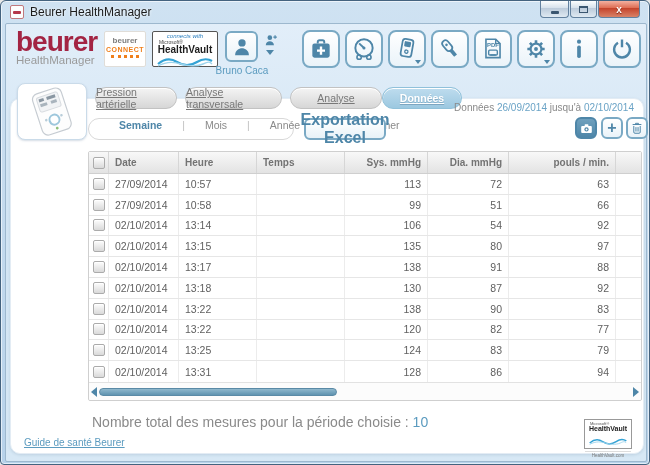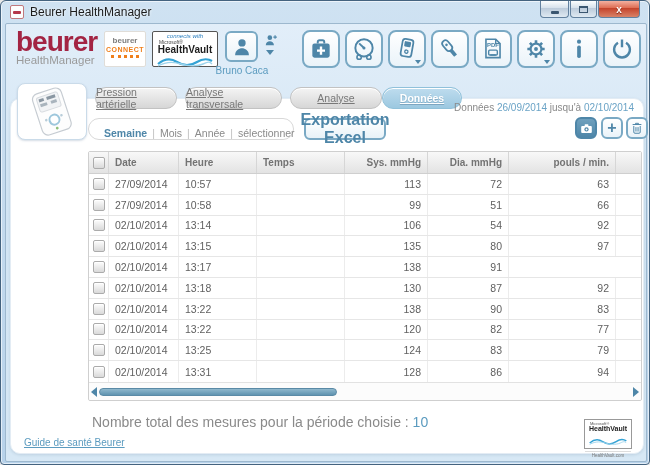--- a/index.html
+++ b/index.html
@@ -76,21 +76,21 @@
   .tab1 { left:89px;  width:82px; }
   .tab2 { left:179px; width:97px; }
   .tab3 { left:284px; width:92px; }
   .tab4 { left:376px; width:80px; }
 
   .date-range { position:absolute; right:12px; top:78px; font-size:10px; color:#8a8a8a; z-index:2; }
   .date-range .dr-date { color:#6aa3c6; }
 
   
   .period-pill { position:absolute; left:82px; top:94px; width:206px; height:22px; background:#fff;
-    border:1px solid #d8d8d8; border-radius:12px; display:flex; align-items:flex-end; gap:5px;
+    border:1px solid #d8d8d8; border-radius:12px; display:flex; align-items:flex-start; gap:20px;
     padding:0 10px; font-size:10.5px; color:#8a8a8a; z-index:2; }
   .period-opt { cursor:pointer; }
   .period-opt.selected { color:#4e86a8; font-weight:bold; }
   .period-sep { color:#c0c0c0; }
   .export-btn { position:absolute; left:298px; top:94px; width:82px; height:22px;
     border:2px solid #7aa9c4; border-radius:6px; background:linear-gradient(#feffff,#e8f2f8);
     font-size:16px; font-weight:bold; color:#4e86a8; display:flex; align-items:center; justify-content:center;
     cursor:pointer; z-index:2; font-family:inherit; }
   .action-btn { position:absolute; top:93px; width:22px; height:22px; border:2px solid #7aa9c4; border-radius:6px;
     background:linear-gradient(#ffffff,#eaf3f9); display:flex; align-items:center; justify-content:center;
@@ -402,20 +402,21 @@
 
       <div class="trow">
         <div class="td cell-cb">
               <span class="cbx"></span>
             </div>
         <div class="td">02/10/2014</div>
         <div class="td">13:17</div>
         <div class="td"></div>
         <div class="td num">138</div>
         <div class="td num">91</div>
+        <div class="td num">88</div>
         <div class="td"></div>
       </div>
 
       <div class="trow">
         <div class="td cell-cb">
               <span class="cbx"></span>
             </div>
         <div class="td">02/10/2014</div>
         <div class="td">13:18</div>
         <div class="td"></div>

